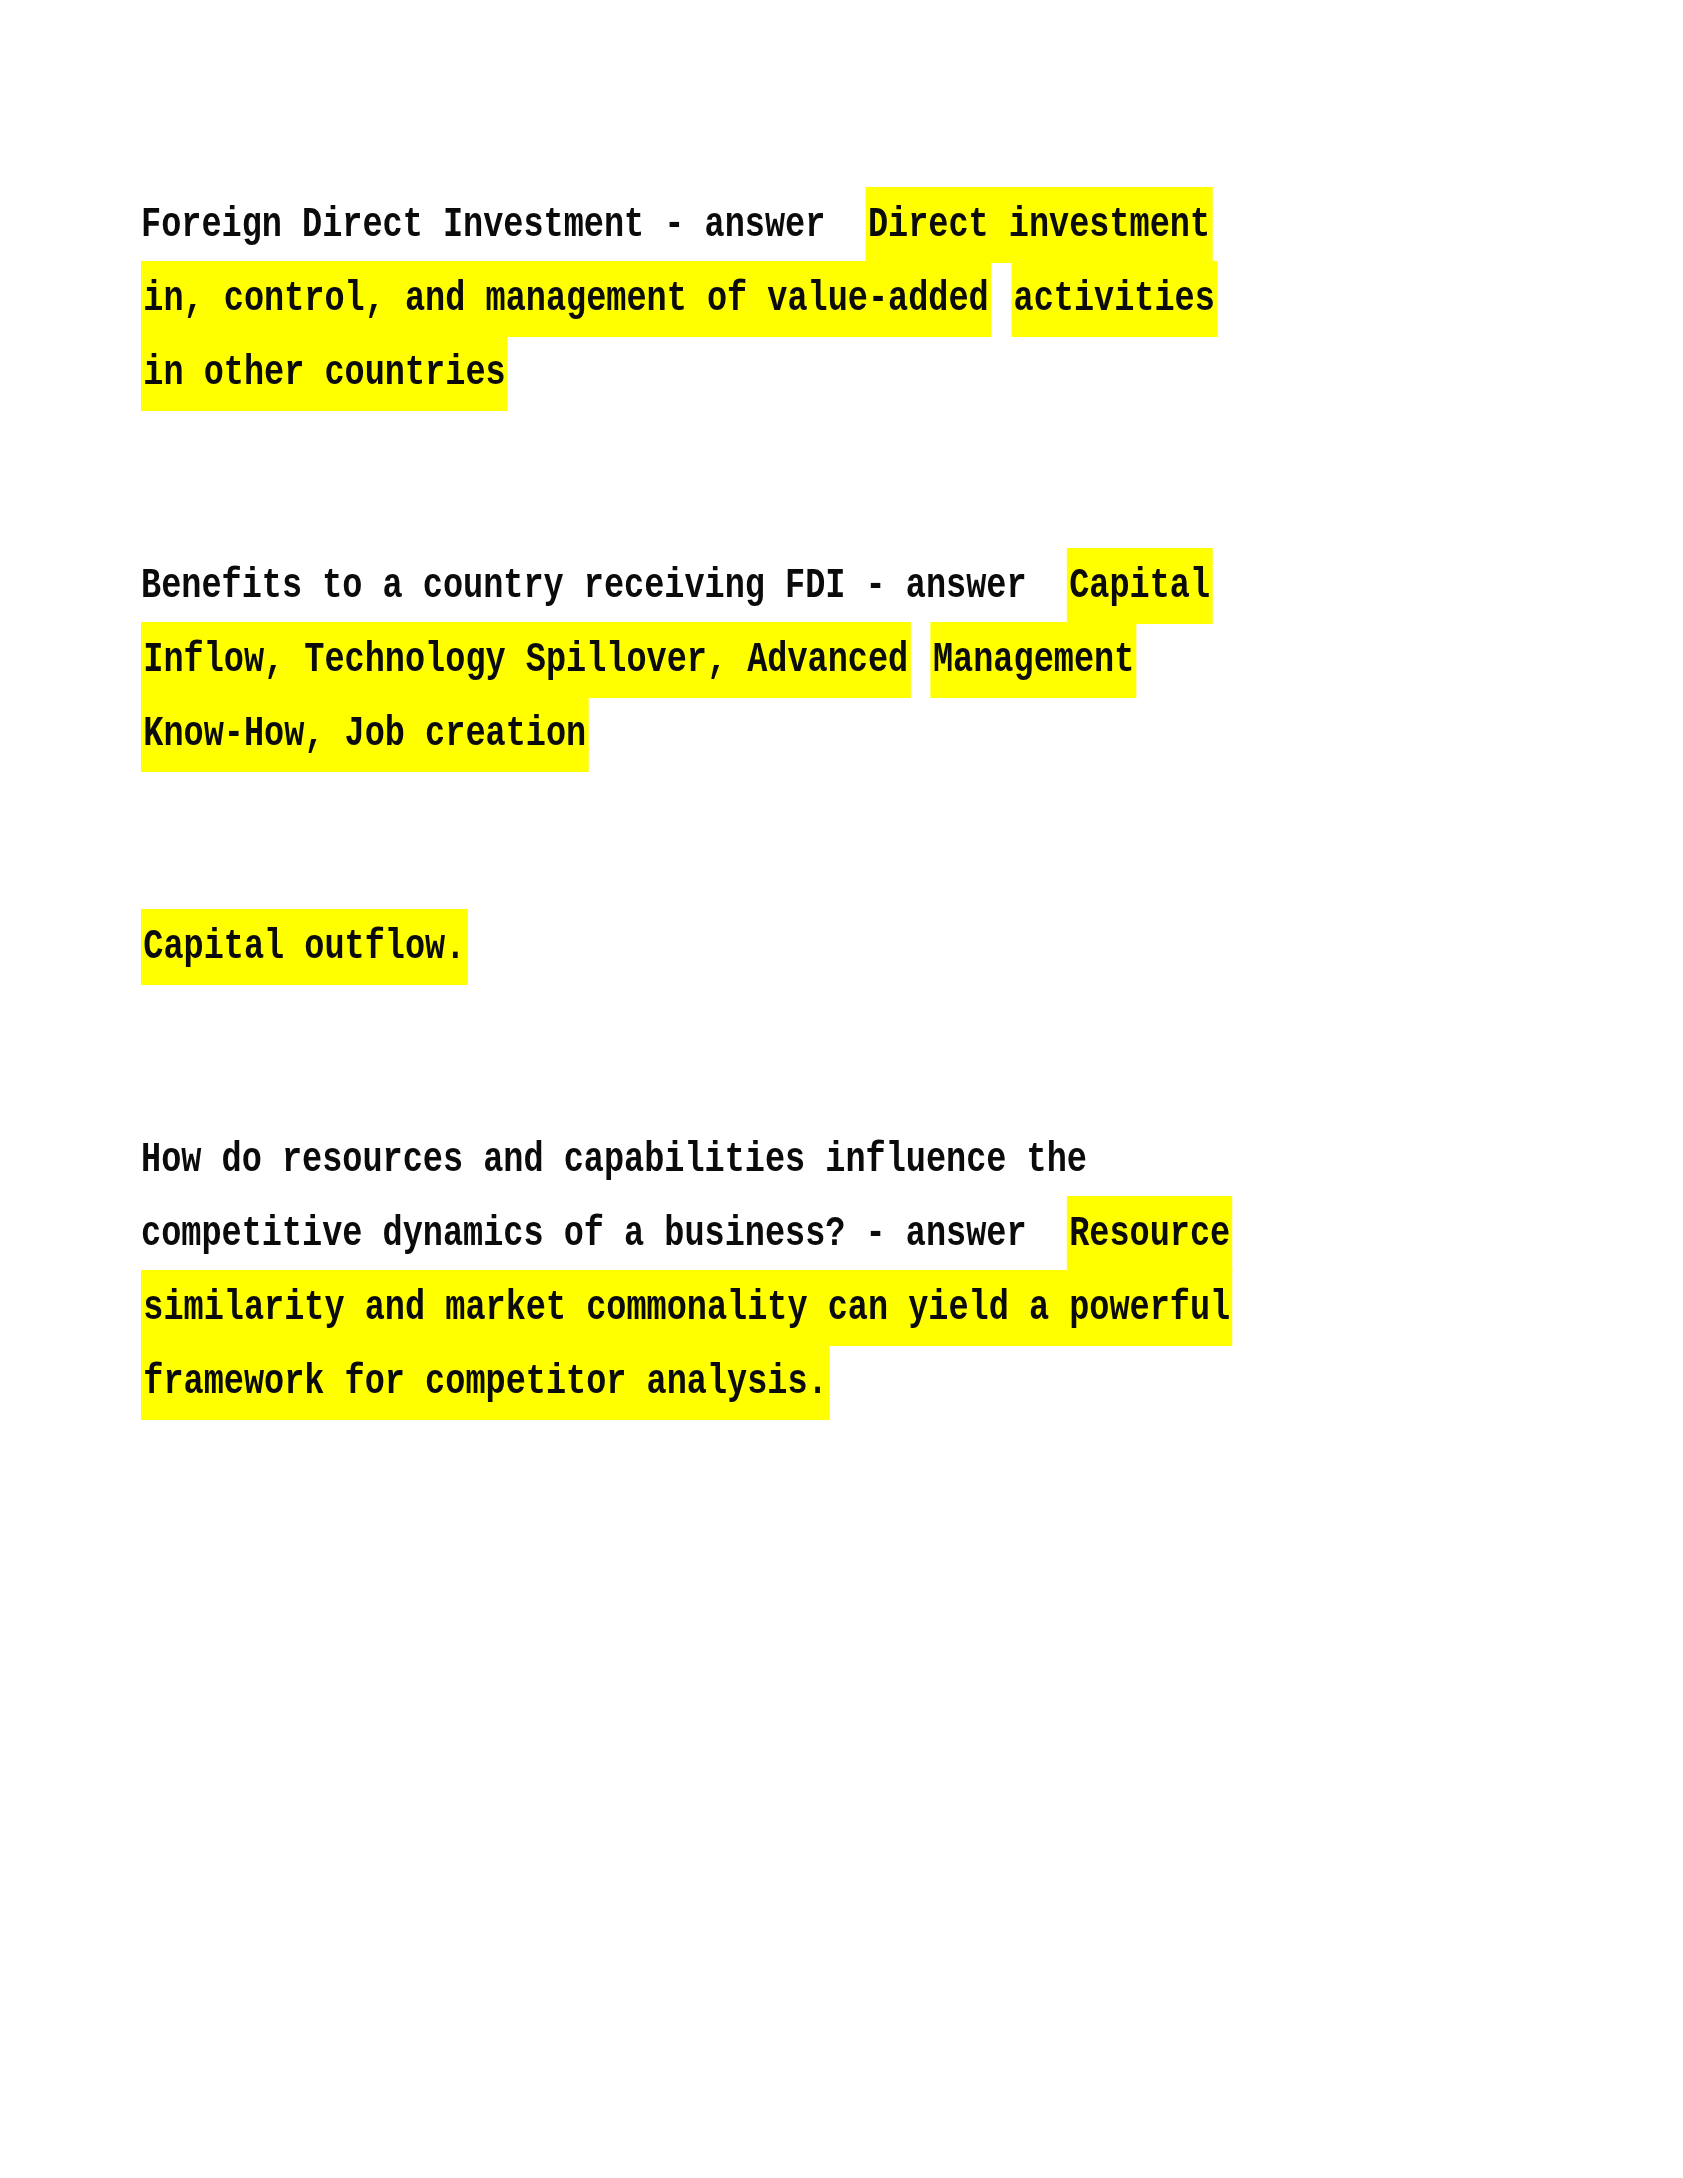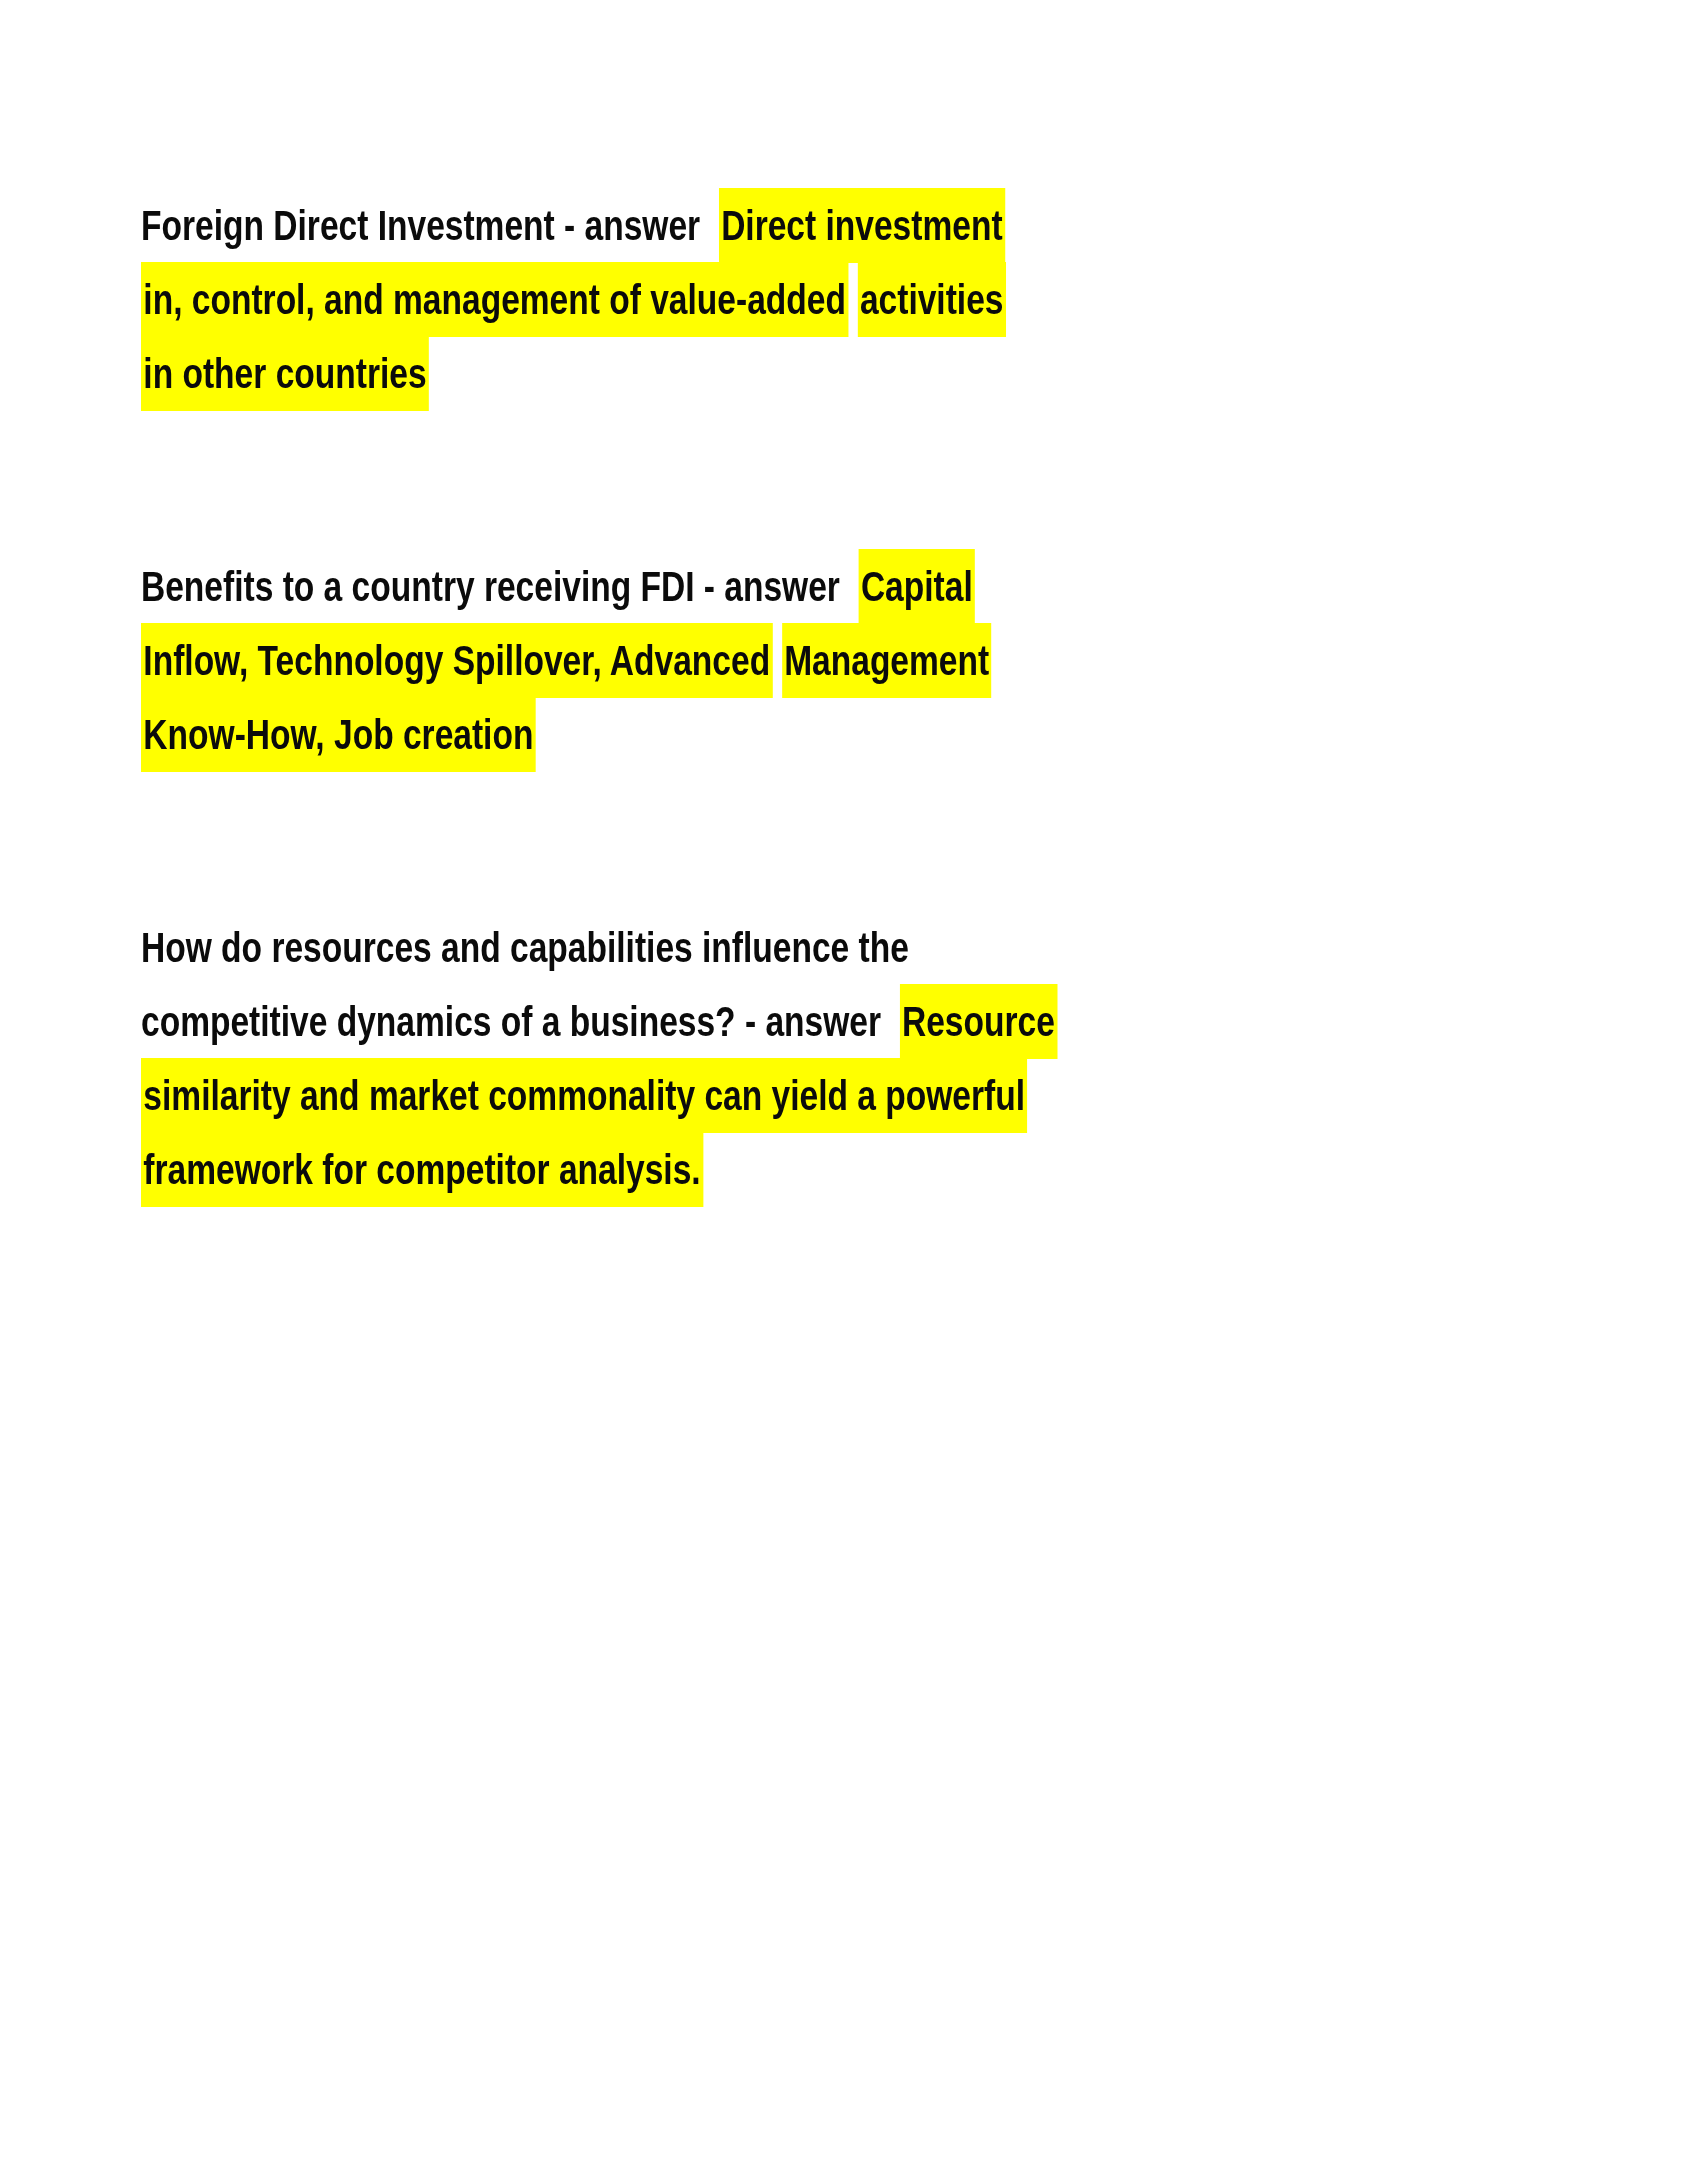--- a/index.html
+++ b/index.html
@@ -12,20 +12,21 @@
     height: 2178px;
     overflow: hidden;
     font-family: "Liberation Sans", sans-serif;
   }
   .page {
     box-sizing: border-box;
     width: 1683px;
     height: 2178px;
     padding: 188px 79px 1px 141px;
     color: #0b0b0b;
+    font-family: Liberation Mono, monospace;
   }
   .card {
     margin: 0 0 139px 0;
   }
   .para {
     margin: 0;
   }
   .para + .para {
     margin-top: 34px;
   }
@@ -59,20 +60,23 @@
         </div>
       </div>
       <div class="card">
         <div class="para">
           <div class="line"><span class="run">Benefits to a country receiving FDI - answer  </span><span class="run hl">Capital</span></div>
           <div class="line"><span class="run hl">Inflow, Technology Spillover, Advanced</span><span class="run"> </span><span class="run hl">Management</span></div>
           <div class="line"><span class="run hl">Know-How, Job creation</span></div>
         </div>
       </div>
       <div class="card">
+        <div class="para">
+          <div class="line"><span class="run hl">Capital outflow.</span></div>
+        </div>
       </div>
       <div class="card">
         <div class="para">
           <div class="line"><span class="run">How do resources and capabilities influence the</span></div>
           <div class="line"><span class="run">competitive dynamics of a business? - answer  </span><span class="run hl">Resource</span></div>
           <div class="line"><span class="run hl">similarity and market commonality can yield a powerful</span></div>
           <div class="line"><span class="run hl">framework for competitor analysis.</span></div>
         </div>
       </div>
     </div>

